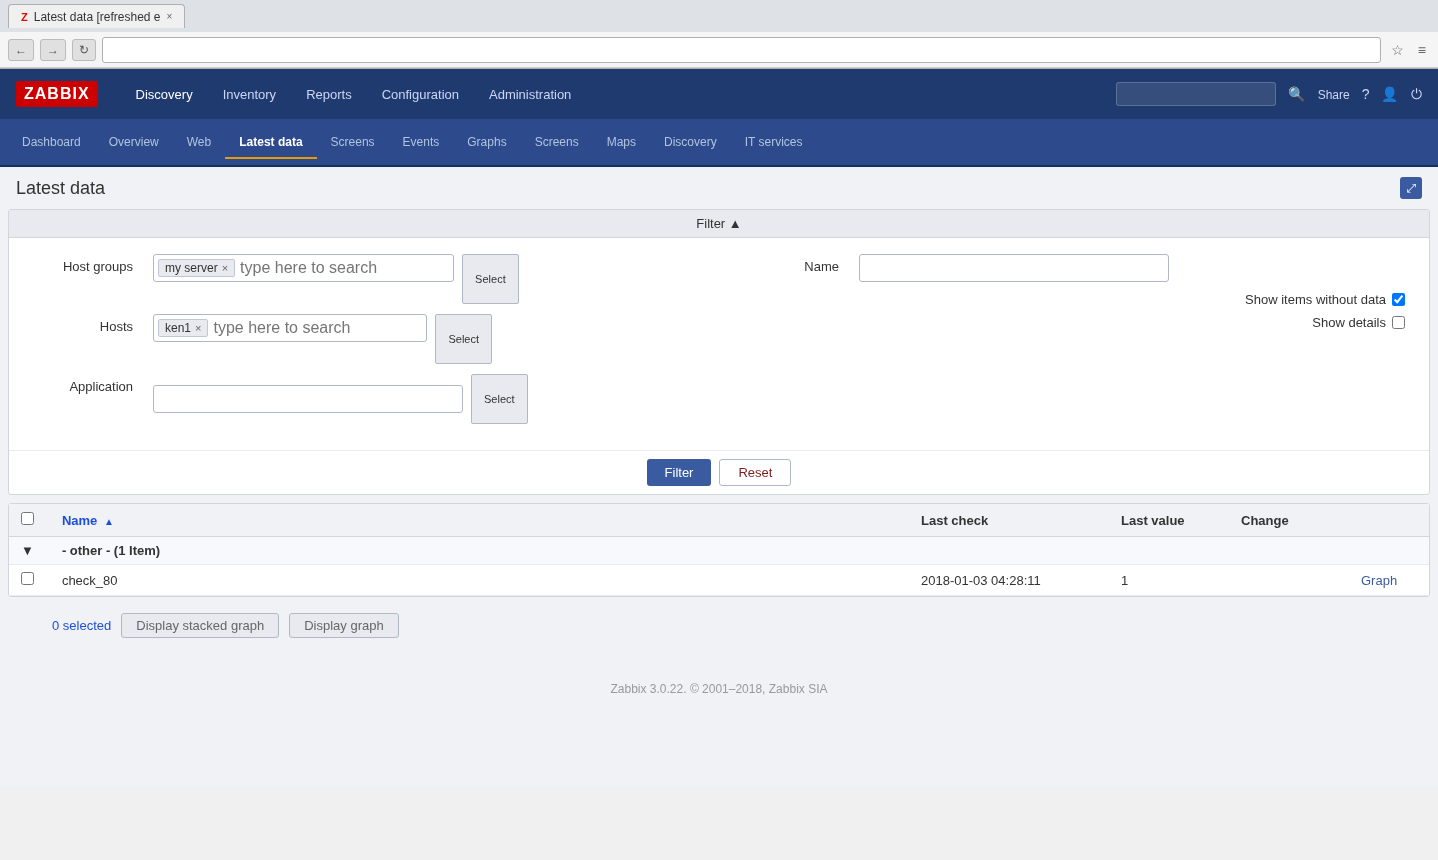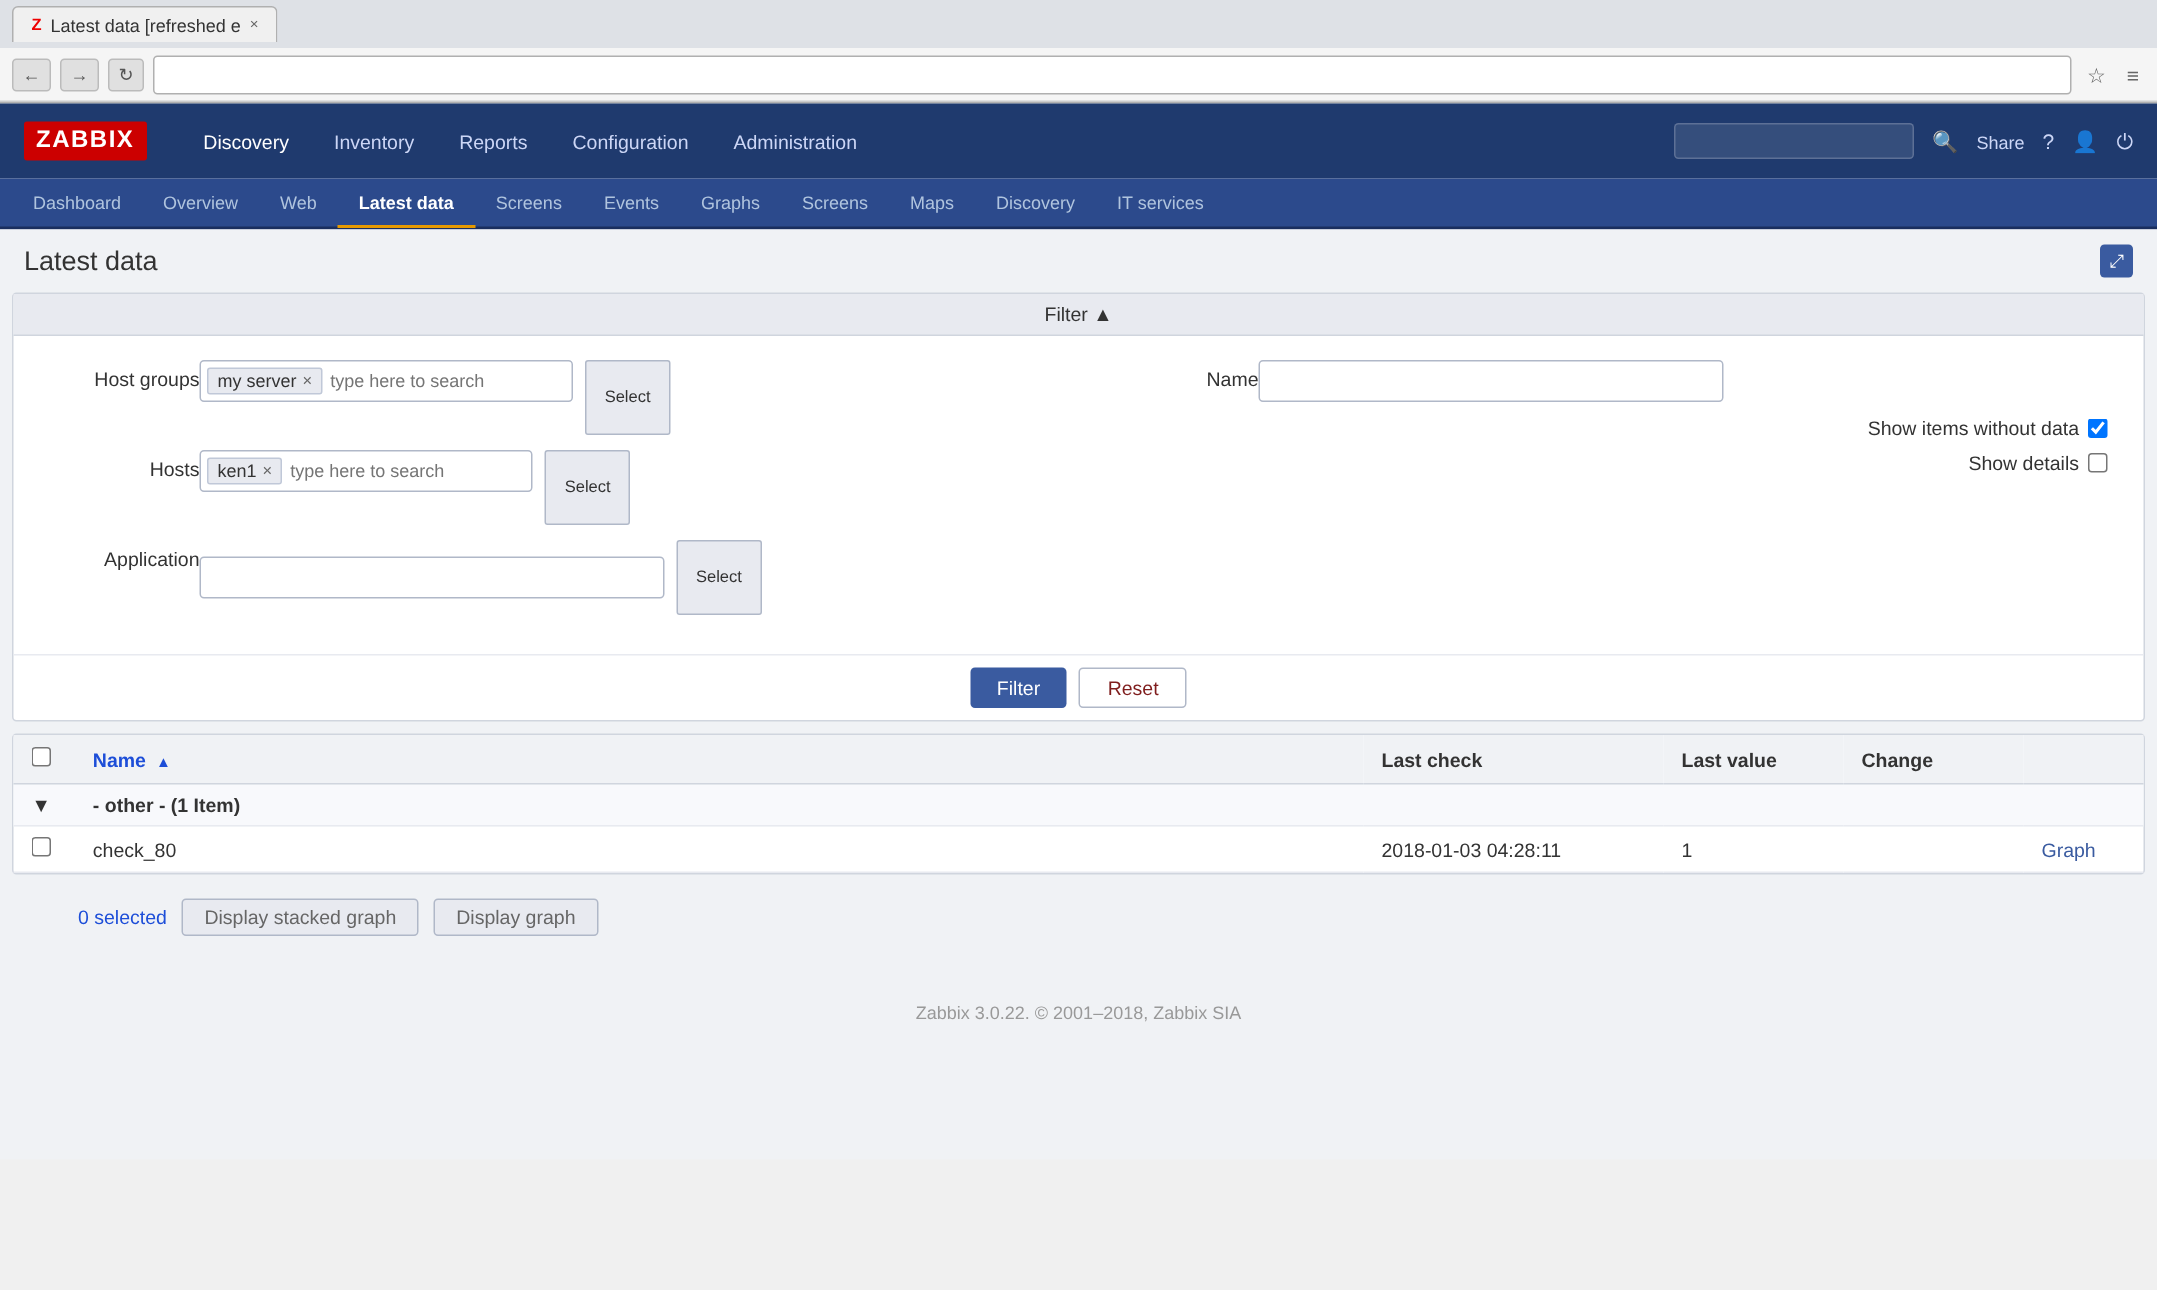--- a/index.html
+++ b/index.html
@@ -21,44 +21,44 @@
     .app-header { background: #1f3a6e; height: 50px; display: flex; align-items: center; padding: 0 16px; gap: 24px; }
     .zabbix-logo { background: #c00; color: white; font-weight: bold; font-size: 16px; padding: 4px 8px; letter-spacing: 1px; border-radius: 2px; }
     .app-nav { display: flex; align-items: center; gap: 2px; }
     .app-nav-item { color: #ccd6f6; padding: 8px 14px; cursor: pointer; font-size: 13px; border-radius: 3px; }
     .app-nav-item.active { color: white; }
     .header-right { margin-left: auto; display: flex; align-items: center; gap: 12px; }
     .header-search { background: rgba(255,255,255,0.1); border: 1px solid rgba(255,255,255,0.2); border-radius: 3px; padding: 4px 8px; color: white; width: 160px; font-size: 12px; }
     .header-icon { color: #ccd6f6; cursor: pointer; font-size: 14px; }
 
     
-    .sub-nav { background: #2c4a8c; display: flex; align-items: center; padding: 0 8px; height: 34px; border-bottom: 2px solid #1a2e5e; }
+    .sub-nav { background: #2c4a8c; display: flex; align-items: center; padding: 0 8px; height: 48px; border-bottom: 2px solid #1a2e5e; }
     .sub-nav-item { color: #b0c4de; padding: 8px 14px; cursor: pointer; font-size: 12px; text-decoration: none; }
     .sub-nav-item.active { color: white; border-bottom: 2px solid #e69900; margin-bottom: -2px; font-weight: bold; }
 
     
     .page-content { padding: 0; background: #f0f2f5; min-height: 620px; }
     .page-title-bar { display: flex; align-items: center; justify-content: space-between; padding: 10px 16px; background: #f0f2f5; }
     .page-title { font-size: 18px; font-weight: normal; color: #333; }
     .expand-btn { background: #3a5ba0; color: white; border: none; cursor: pointer; padding: 4px 6px; font-size: 12px; border-radius: 3px; }
 
     
     .filter-panel { background: white; border: 1px solid #d0d5de; margin: 0 8px; border-radius: 3px; }
     .filter-header { background: #e8eaf0; padding: 6px 16px; border-bottom: 1px solid #d0d5de; text-align: center; }
     .filter-toggle-btn { background: none; border: none; cursor: pointer; font-size: 13px; color: #333; display: flex; align-items: center; gap: 4px; margin: 0 auto; }
     .filter-body { padding: 16px 24px; display: flex; gap: 40px; }
     .filter-left { flex: 1; }
     .filter-right { flex: 1; }
-    .filter-row { display: flex; align-items: flex-start; margin-bottom: 10px; gap: 0; }
+    .filter-row { display: flex; align-items: flex-start; margin-bottom: 10px; gap: 20px; }
     .filter-label { width: 100px; text-align: right; padding-top: 5px; font-size: 13px; color: #333; flex-shrink: 0; }
     .filter-control { flex: 1; }
     .tag-input-wrapper { border: 1px solid #b0b8c8; border-radius: 3px; background: white; min-height: 28px; display: flex; flex-wrap: wrap; align-items: center; padding: 2px 4px; gap: 3px; max-width: 310px; }
     .tag { background: #e8eaf0; border: 1px solid #c0c8d8; border-radius: 2px; padding: 1px 6px; font-size: 12px; display: flex; align-items: center; gap: 4px; }
     .tag-remove { cursor: pointer; color: #666; font-size: 11px; }
-    .tag-search-input { border: none; outline: none; font-size: 12px; color: #999; min-width: 80px; padding: 2px; flex: 1; background: transparent; }
+    .tag-search-input { border: none; outline: none; font-size: 16px; color: #999; min-width: 80px; padding: 2px; flex: 1; background: transparent; }
     .select-btn { background: #e8eaf0; border: 1px solid #b0b8c8; padding: 18px 12px; cursor: pointer; font-size: 11px; border-radius: 2px; color: #333; white-space: nowrap; }
     .text-input { border: 1px solid #b0b8c8; border-radius: 3px; padding: 3px 6px; font-size: 13px; height: 28px; width: 310px; }
     .checkbox-row { display: flex; align-items: center; gap: 6px; margin-bottom: 8px; justify-content: flex-end; }
     .checkbox-label { font-size: 13px; color: #333; }
     .filter-actions { padding: 8px 16px; border-top: 1px solid #e8eaf0; display: flex; justify-content: center; gap: 8px; }
     .btn-filter { background: #3a5ba0; color: white; border: none; padding: 5px 18px; cursor: pointer; border-radius: 3px; font-size: 13px; }
     .btn-reset { background: white; color: #7f1d1d; border: 1px solid #b0b8c8; padding: 5px 18px; cursor: pointer; border-radius: 3px; font-size: 13px; }
 
     
     .table-section { margin: 8px; background: white; border: 1px solid #d0d5de; border-radius: 3px; }

